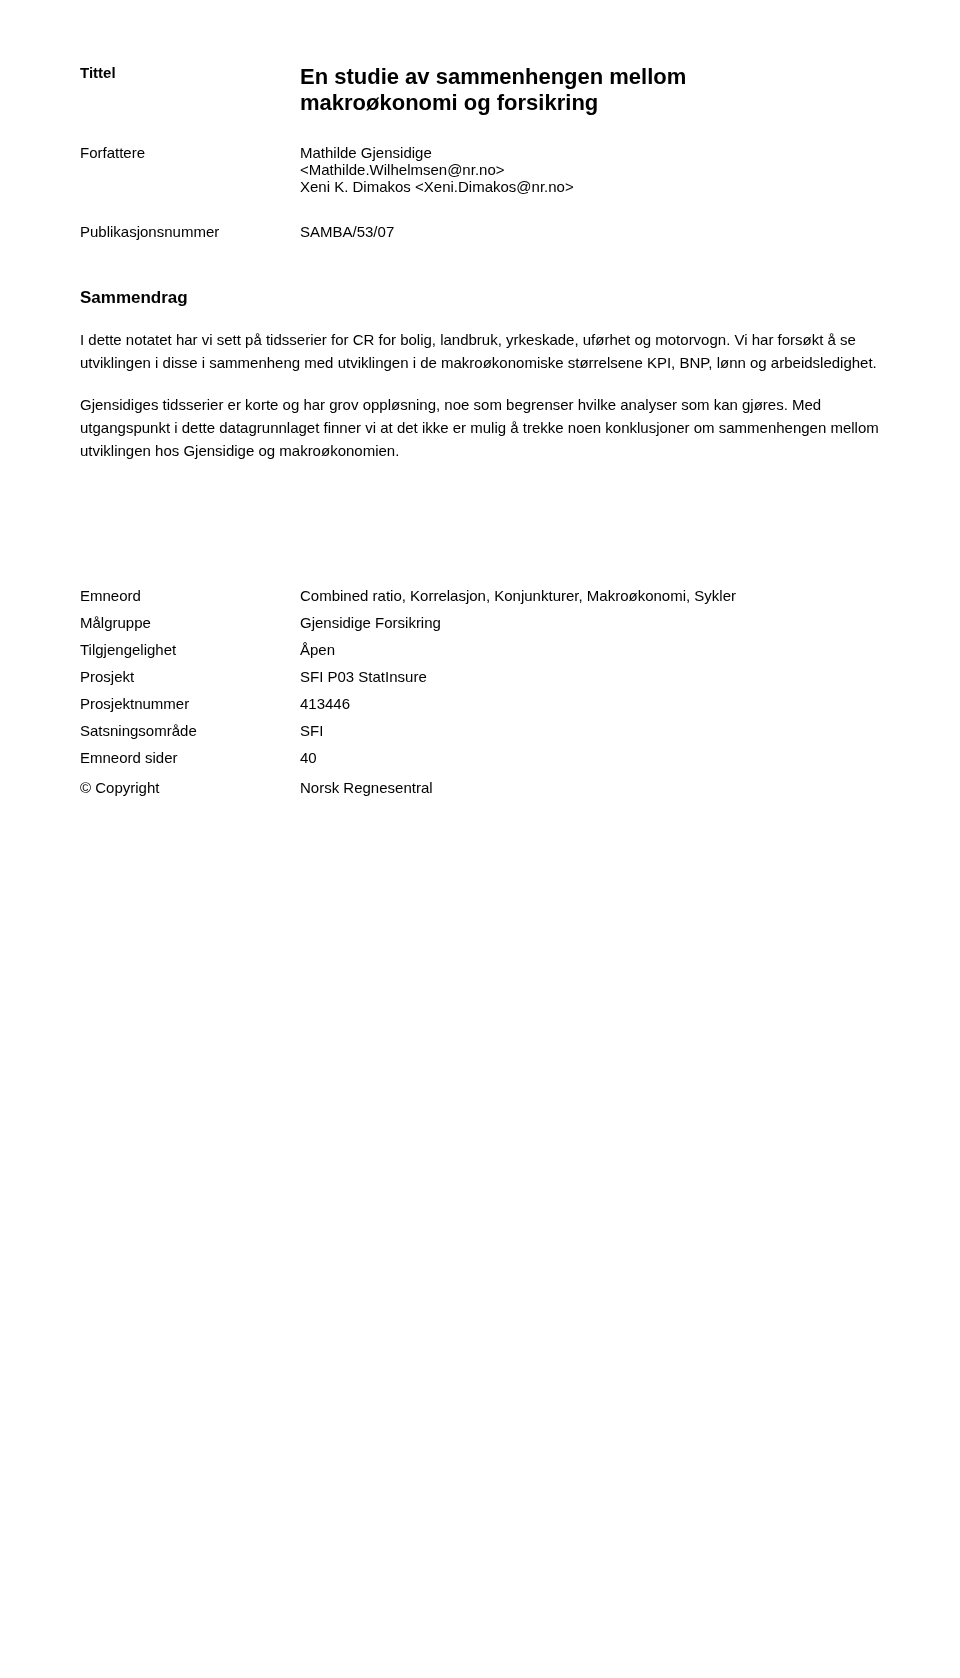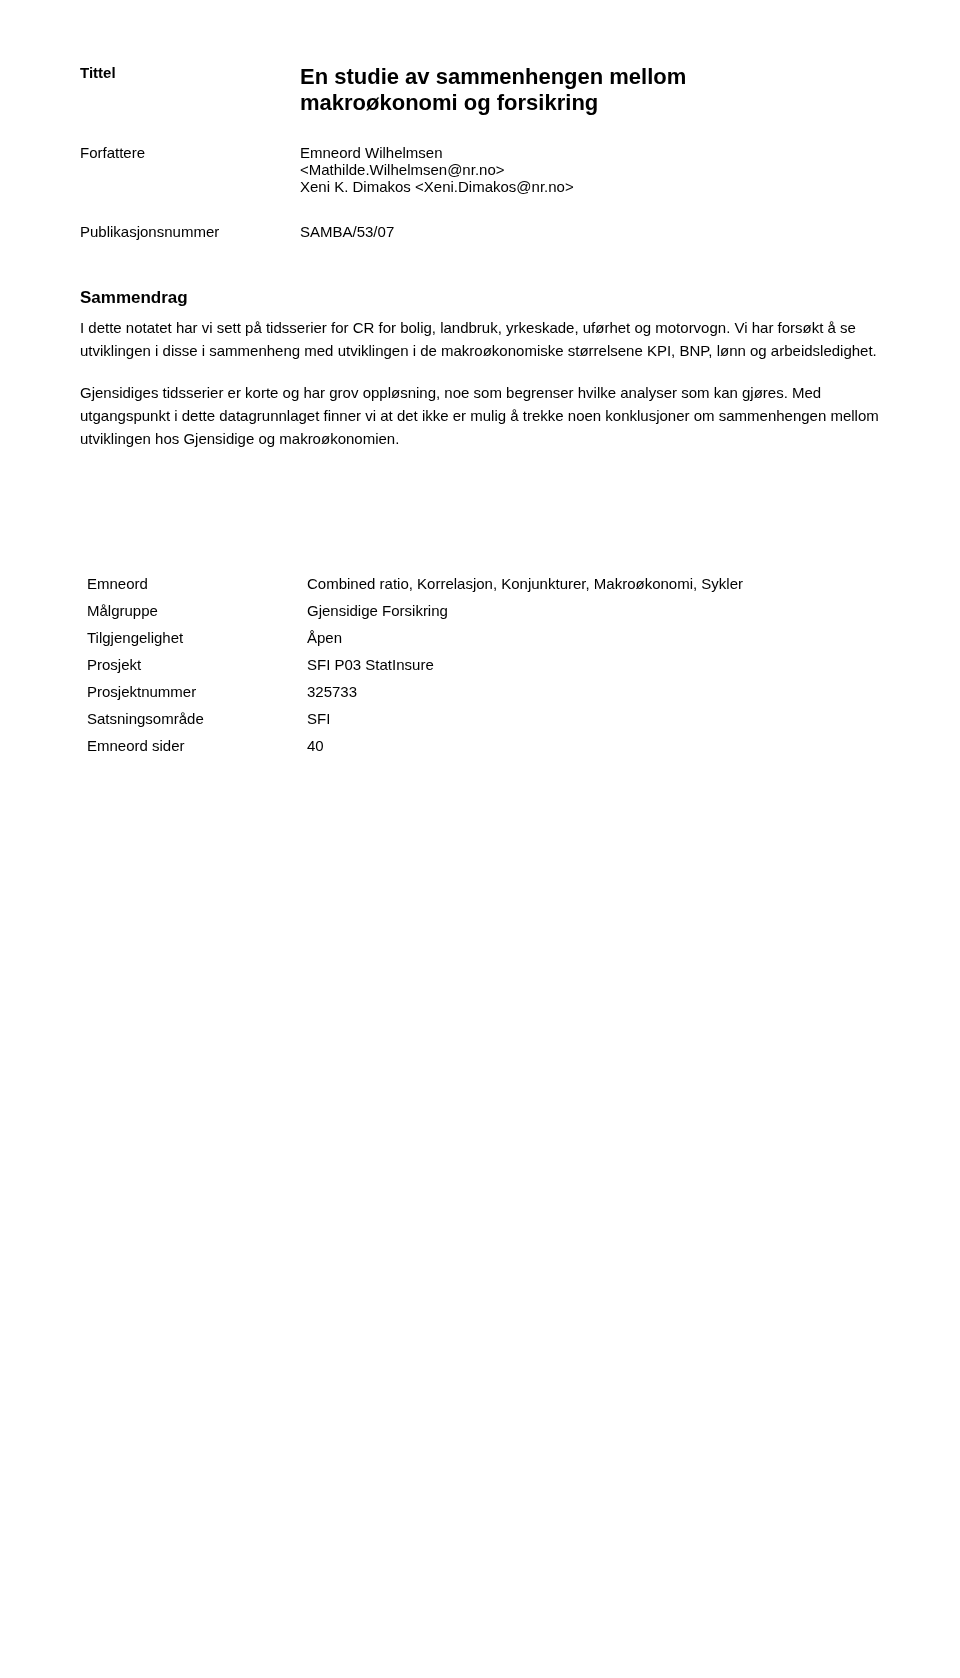--- a/index.html
+++ b/index.html
@@ -92,33 +92,32 @@
     }
 
     .sammendrag-section {
       margin-bottom: 50px;
     }
 
     .sammendrag-title {
       font-family: Arial, Helvetica, sans-serif;
       font-size: 17px;
       font-weight: bold;
-      margin-bottom: 8px;
+      margin-bottom: 20px;
     }
 
     .sammendrag-text {
       font-family: Arial, Helvetica, sans-serif;
       font-size: 15px;
       line-height: 1.55;
       color: #000;
     }
 
     .bottom-metadata {
       margin-top: 120px;
-      margin-left: 7px;
     }
 
     .bottom-metadata table {
       width: 100%;
       border-collapse: collapse;
     }
 
     .bottom-metadata td {
       vertical-align: top;
       padding: 5px 0;
@@ -160,21 +159,21 @@
         <span>En studie av sammenhengen mellom</span><br>
         <span>makroøkonomi og forsikring</span>
       </td>
     </tr>
     <tr class="spacer-row">
           <td colspan="2"></td>
         </tr>
     <tr>
       <td class="author-label">Forfattere</td>
       <td class="author-value">
-        <span>Emneord Wilhelmsen</span><br>
+        <span>Mathilde Gjensidige</span><br>
         <span>&lt;Mathilde.Wilhelmsen@nr.no&gt;</span><br>
         <span>Xeni K. Dimakos</span>
         <span>&lt;Xeni.Dimakos@nr.no&gt;</span>
       </td>
     </tr>
     <tr class="spacer-row">
           <td colspan="2"></td>
         </tr>
     <tr>
       <td class="meta-label">Publikasjonsnummer</td>
@@ -210,27 +209,34 @@
       <tr>
         <td class="bottom-label">Tilgjengelighet</td>
         <td class="bottom-value">Åpen</td>
       </tr>
       <tr>
         <td class="bottom-label">Prosjekt</td>
         <td class="bottom-value">SFI P03 StatInsure</td>
       </tr>
       <tr>
         <td class="bottom-label">Prosjektnummer</td>
-        <td class="bottom-value">325733</td>
+        <td class="bottom-value">413446</td>
       </tr>
       <tr>
         <td class="bottom-label">Satsningsområde</td>
         <td class="bottom-value">SFI</td>
       </tr>
       <tr>
         <td class="bottom-label">Emneord sider</td>
         <td class="bottom-value">40</td>
+      </tr>
+      <tr class="copyright-row">
+        <td class="bottom-label copyright-symbol">
+          <span>©</span>
+          <span>Copyright</span>
+        </td>
+        <td class="bottom-value">Norsk Regnesentral</td>
       </tr>
     </tbody>
       </table>
   </div>
 
 </div>
 
 </body></html>

